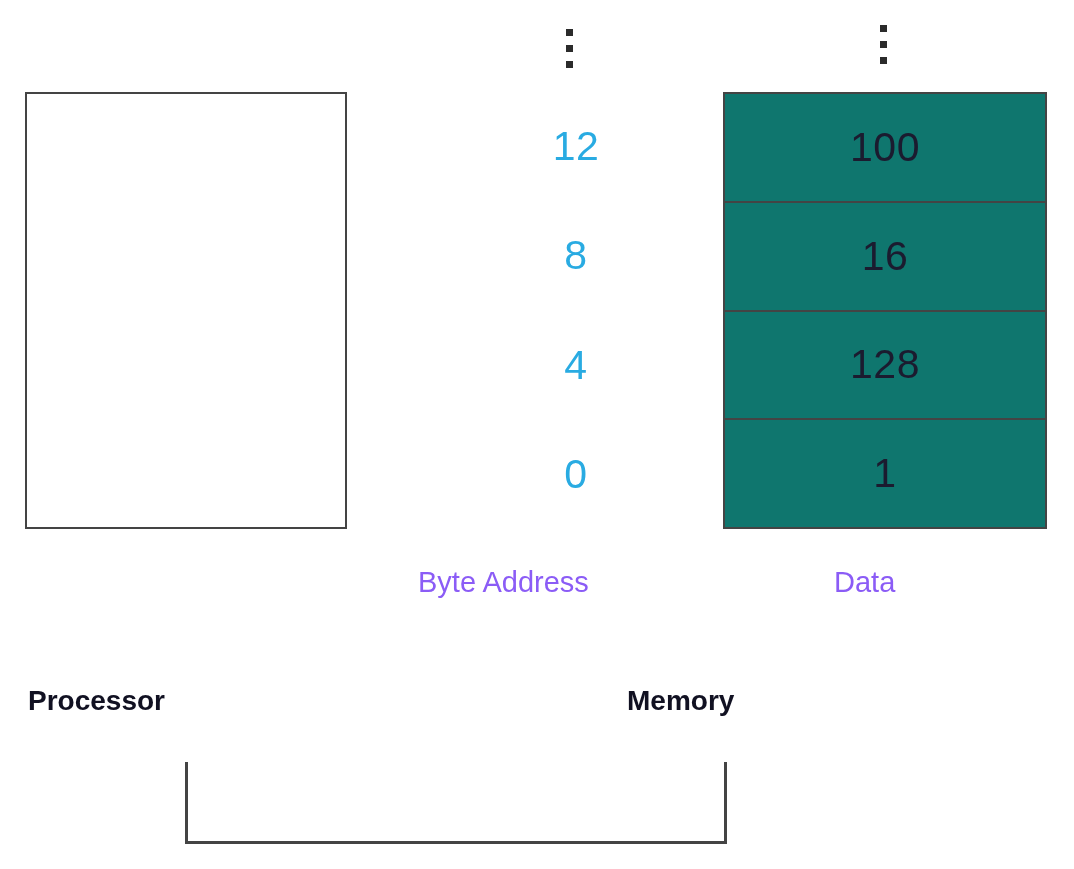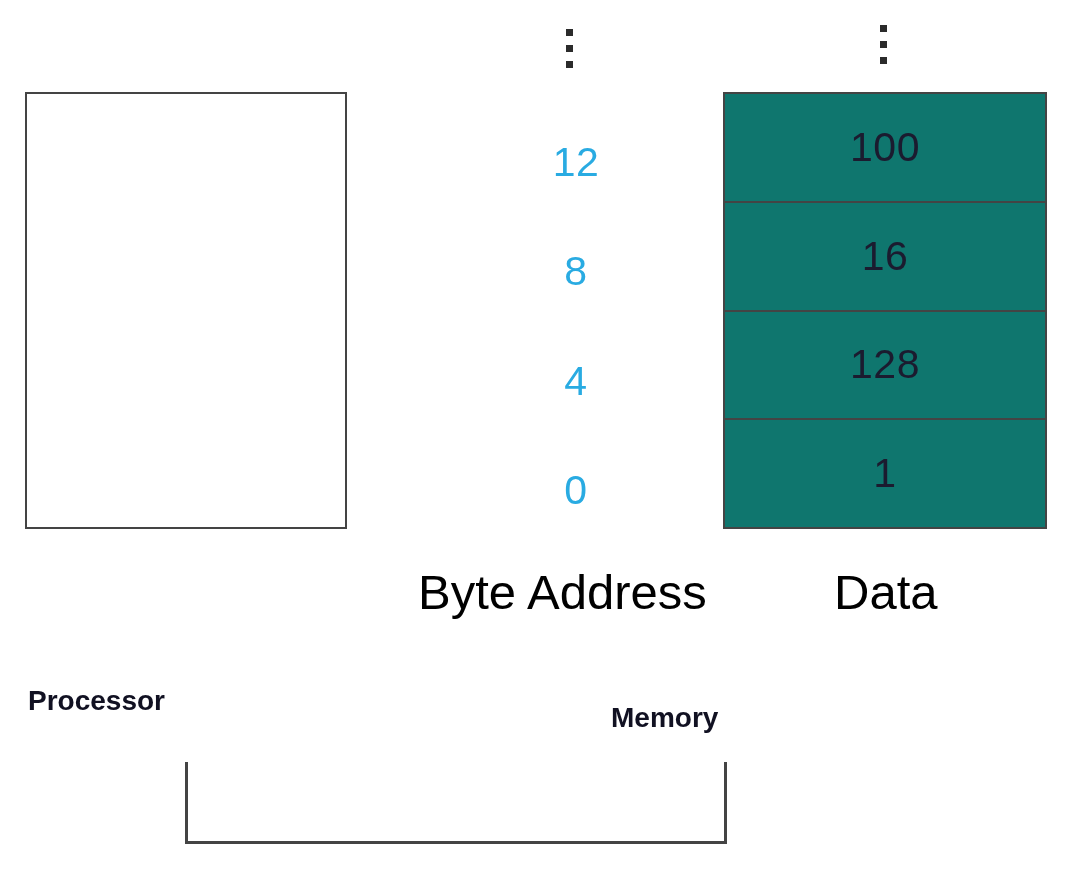--- a/index.html
+++ b/index.html
@@ -56,21 +56,21 @@
     font-size: 41px;
     color: #1b1b2f;
     line-height: 1;
     letter-spacing: 0.5px;
   }
 
   
   .addr-column {
     position: absolute;
     left: 476px;
-    top: 108px;
+    top: 92px;
     width: 200px;
     height: 437px;
     display: flex;
     flex-direction: column;
   }
   .addr-cell {
     flex: 1 1 0;
     display: flex;
     align-items: center;
     justify-content: center;
@@ -94,39 +94,39 @@
     width: 7px;
     height: 7px;
     background: #2b2b2b;
   }
   #dots-address { left: 566px; top: 29px; }
   #dots-data    { left: 880px; top: 25px; }
 
   
   .caption {
     position: absolute;
-    font-size: 49px;
-    color: #000000;
+    font-size: 29px;
+    color: #8b5cf6;
     line-height: 1;
     white-space: nowrap;
   }
   #caption-byte-address { left: 418px; top: 568px; }
   #caption-data         { left: 834px; top: 568px; }
 
   
   .block-label {
     position: absolute;
     font-size: 28px;
     font-weight: bold;
     color: #111122;
     line-height: 1;
     white-space: nowrap;
   }
   #label-processor { left: 28px;  top: 687px; }
-  #label-memory    { left: 611px; top: 687px; margin-top: 17px; }
+  #label-memory    { left: 627px; top: 687px; }
 
   
   .bus-bracket {
     position: absolute;
     left: 185px;
     top: 762px;
     width: 542px;
     height: 82px;
     border-left: 3px solid #444444;
     border-right: 3px solid #444444;

